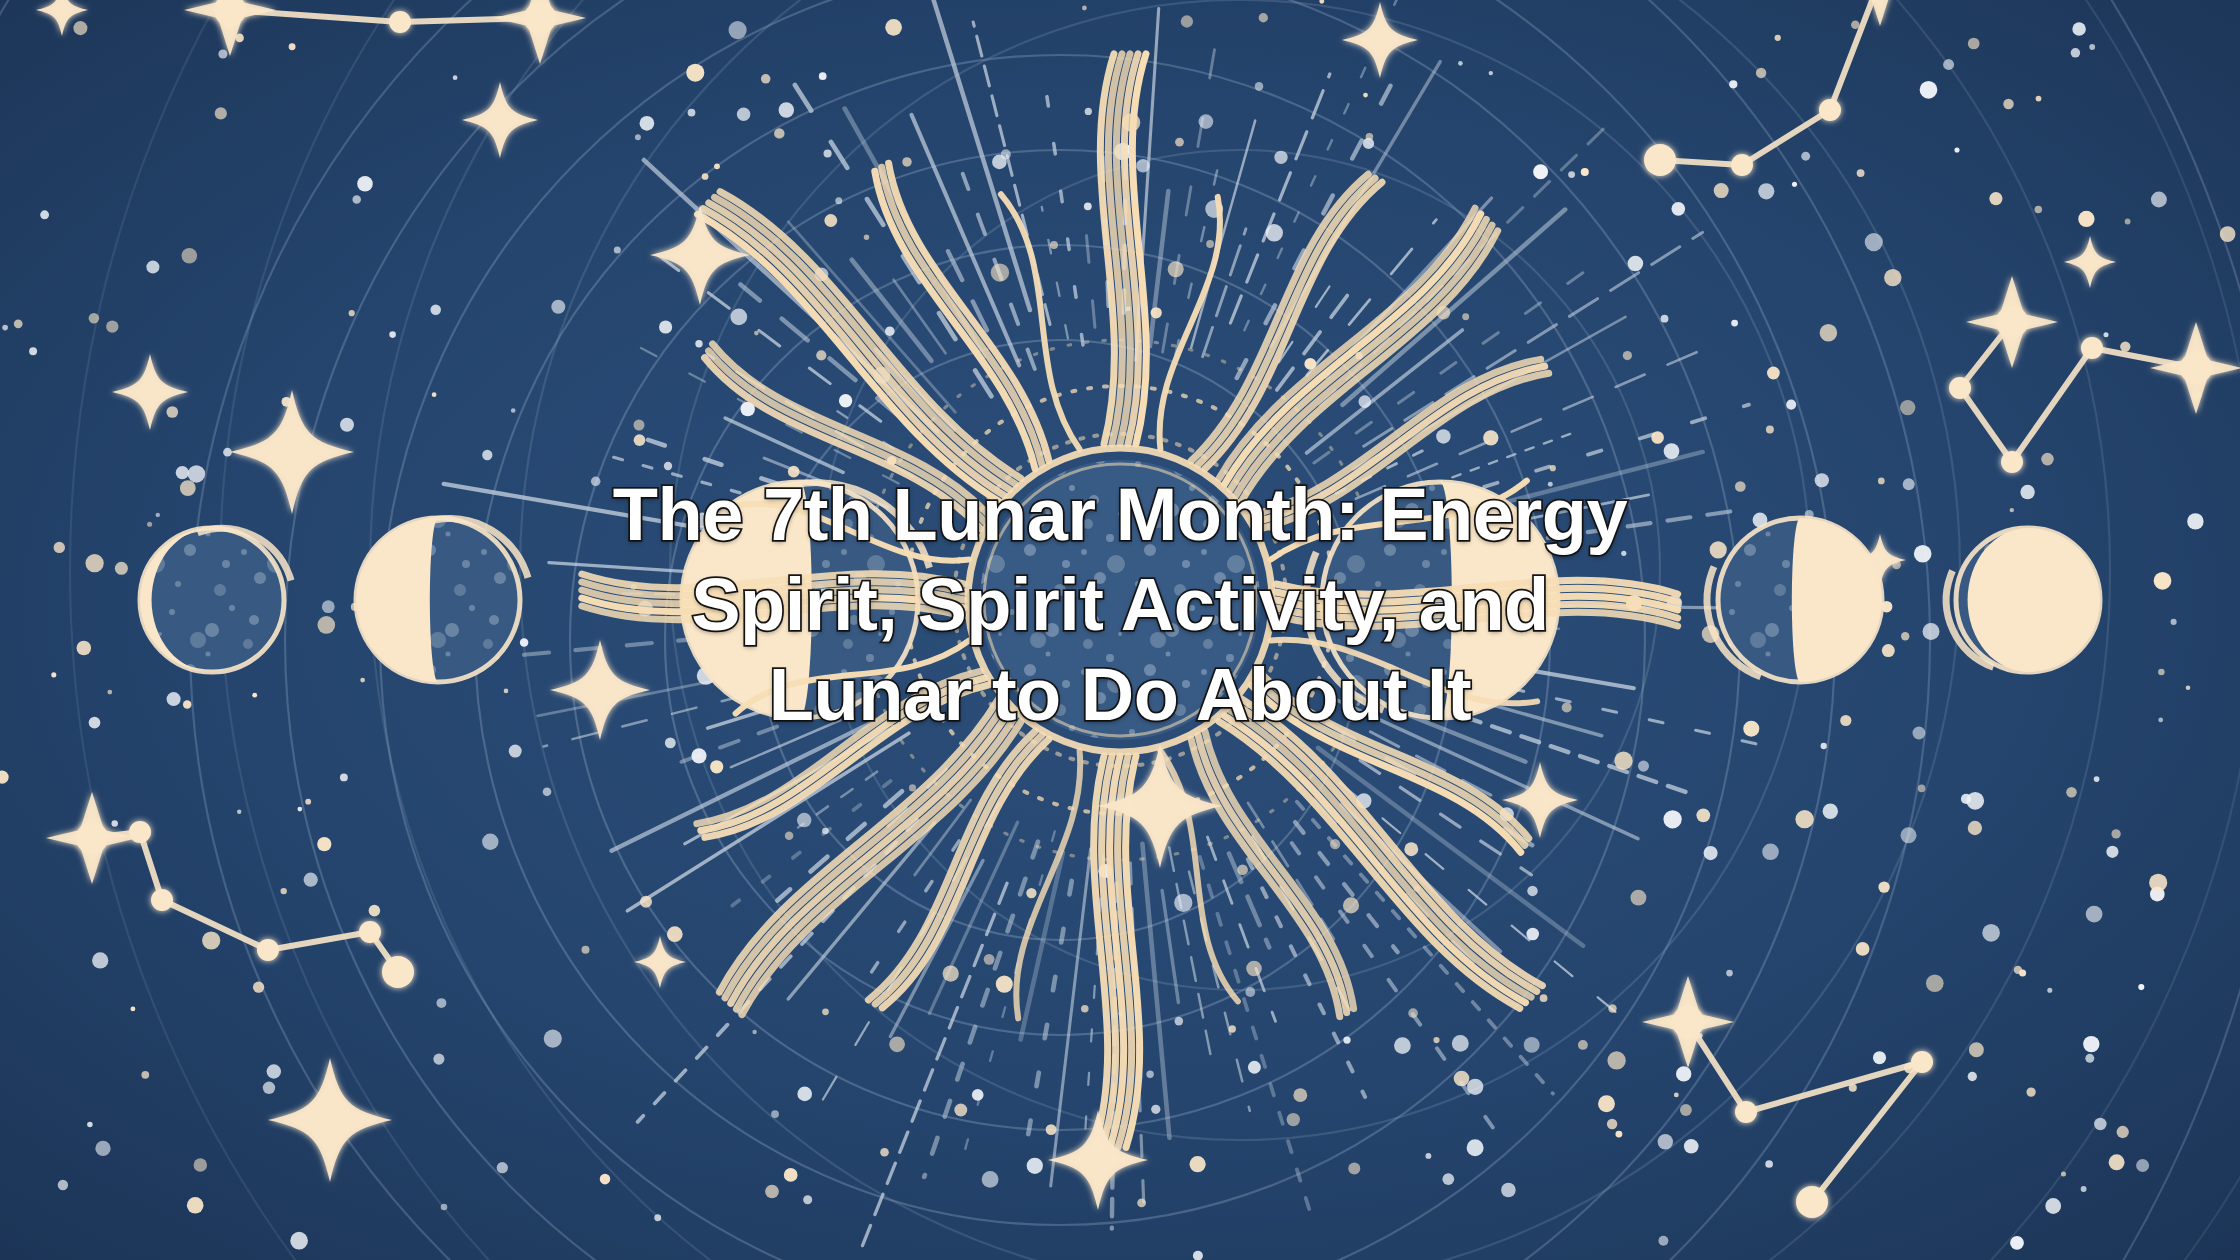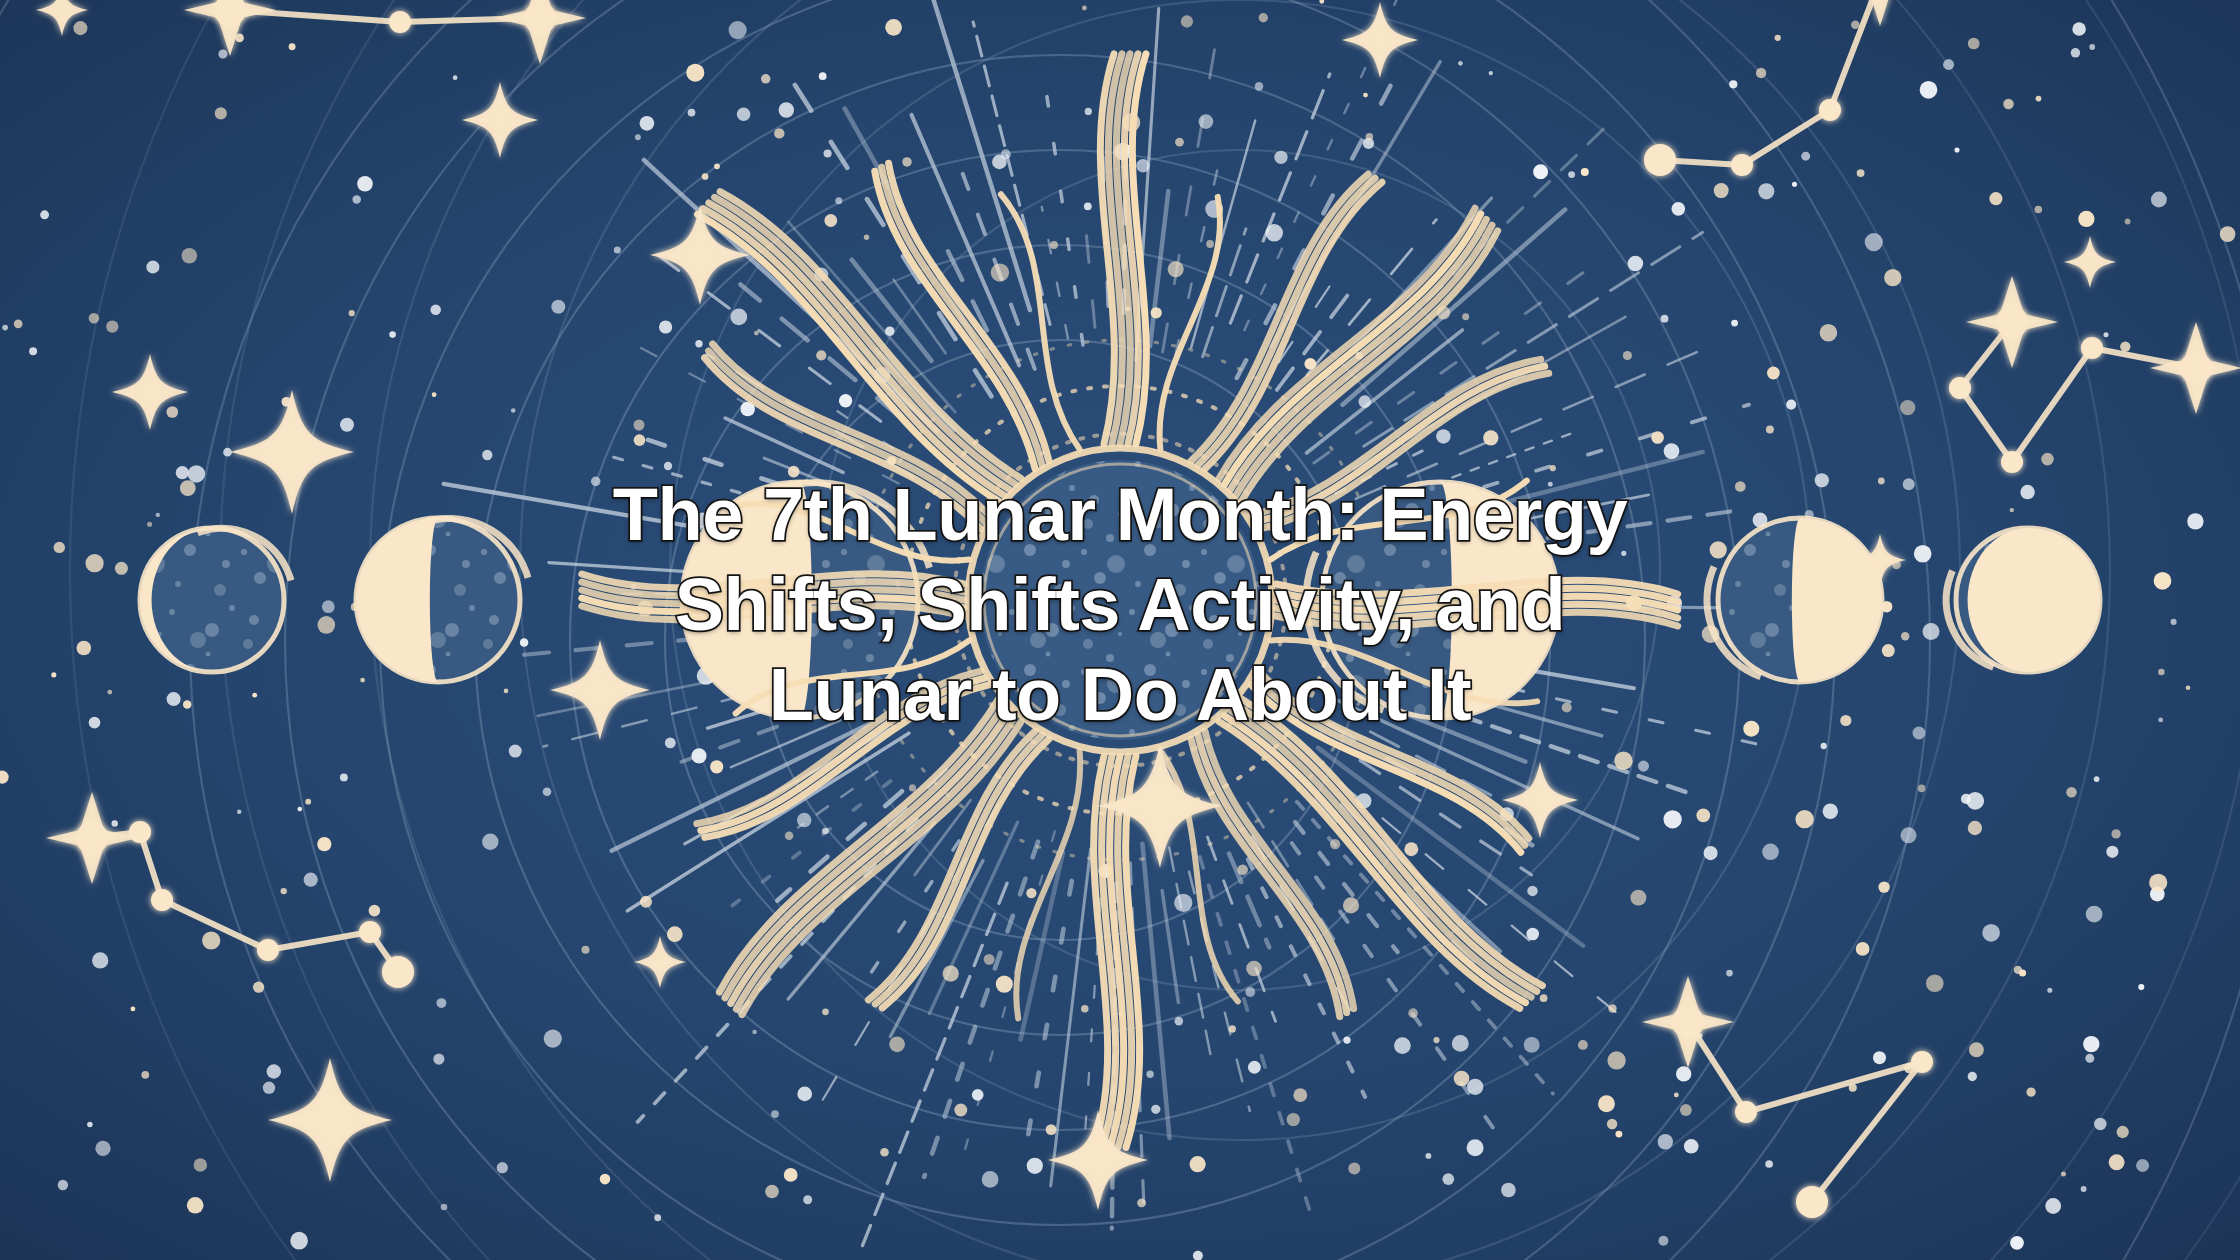--- a/index.html
+++ b/index.html
@@ -919,17 +919,17 @@
           <path d="M112 392 C138.6 385.92, 143.92 380.6, 150 354
          C156.08 380.6, 161.4 385.92, 188 392
          C161.4 398.08, 156.08 403.4, 150 430
          C143.92 403.4, 138.6 398.08, 112 392 Z" fill="#fae6c8" fill-opacity=".95" filter="url(#softglow)"></path>
         </g>
     </g>
   </svg>
 
   <div id="title-block">
     <div class="title-line">The 7th Lunar Month: Energy</div>
-    <div class="title-line">Shifts, Shifts Activity, and</div>
+    <div class="title-line">Spirit, Spirit Activity, and</div>
     <div class="title-line">Lunar to Do About It</div>
   </div>
 
 </div>
 
 </body></html>

